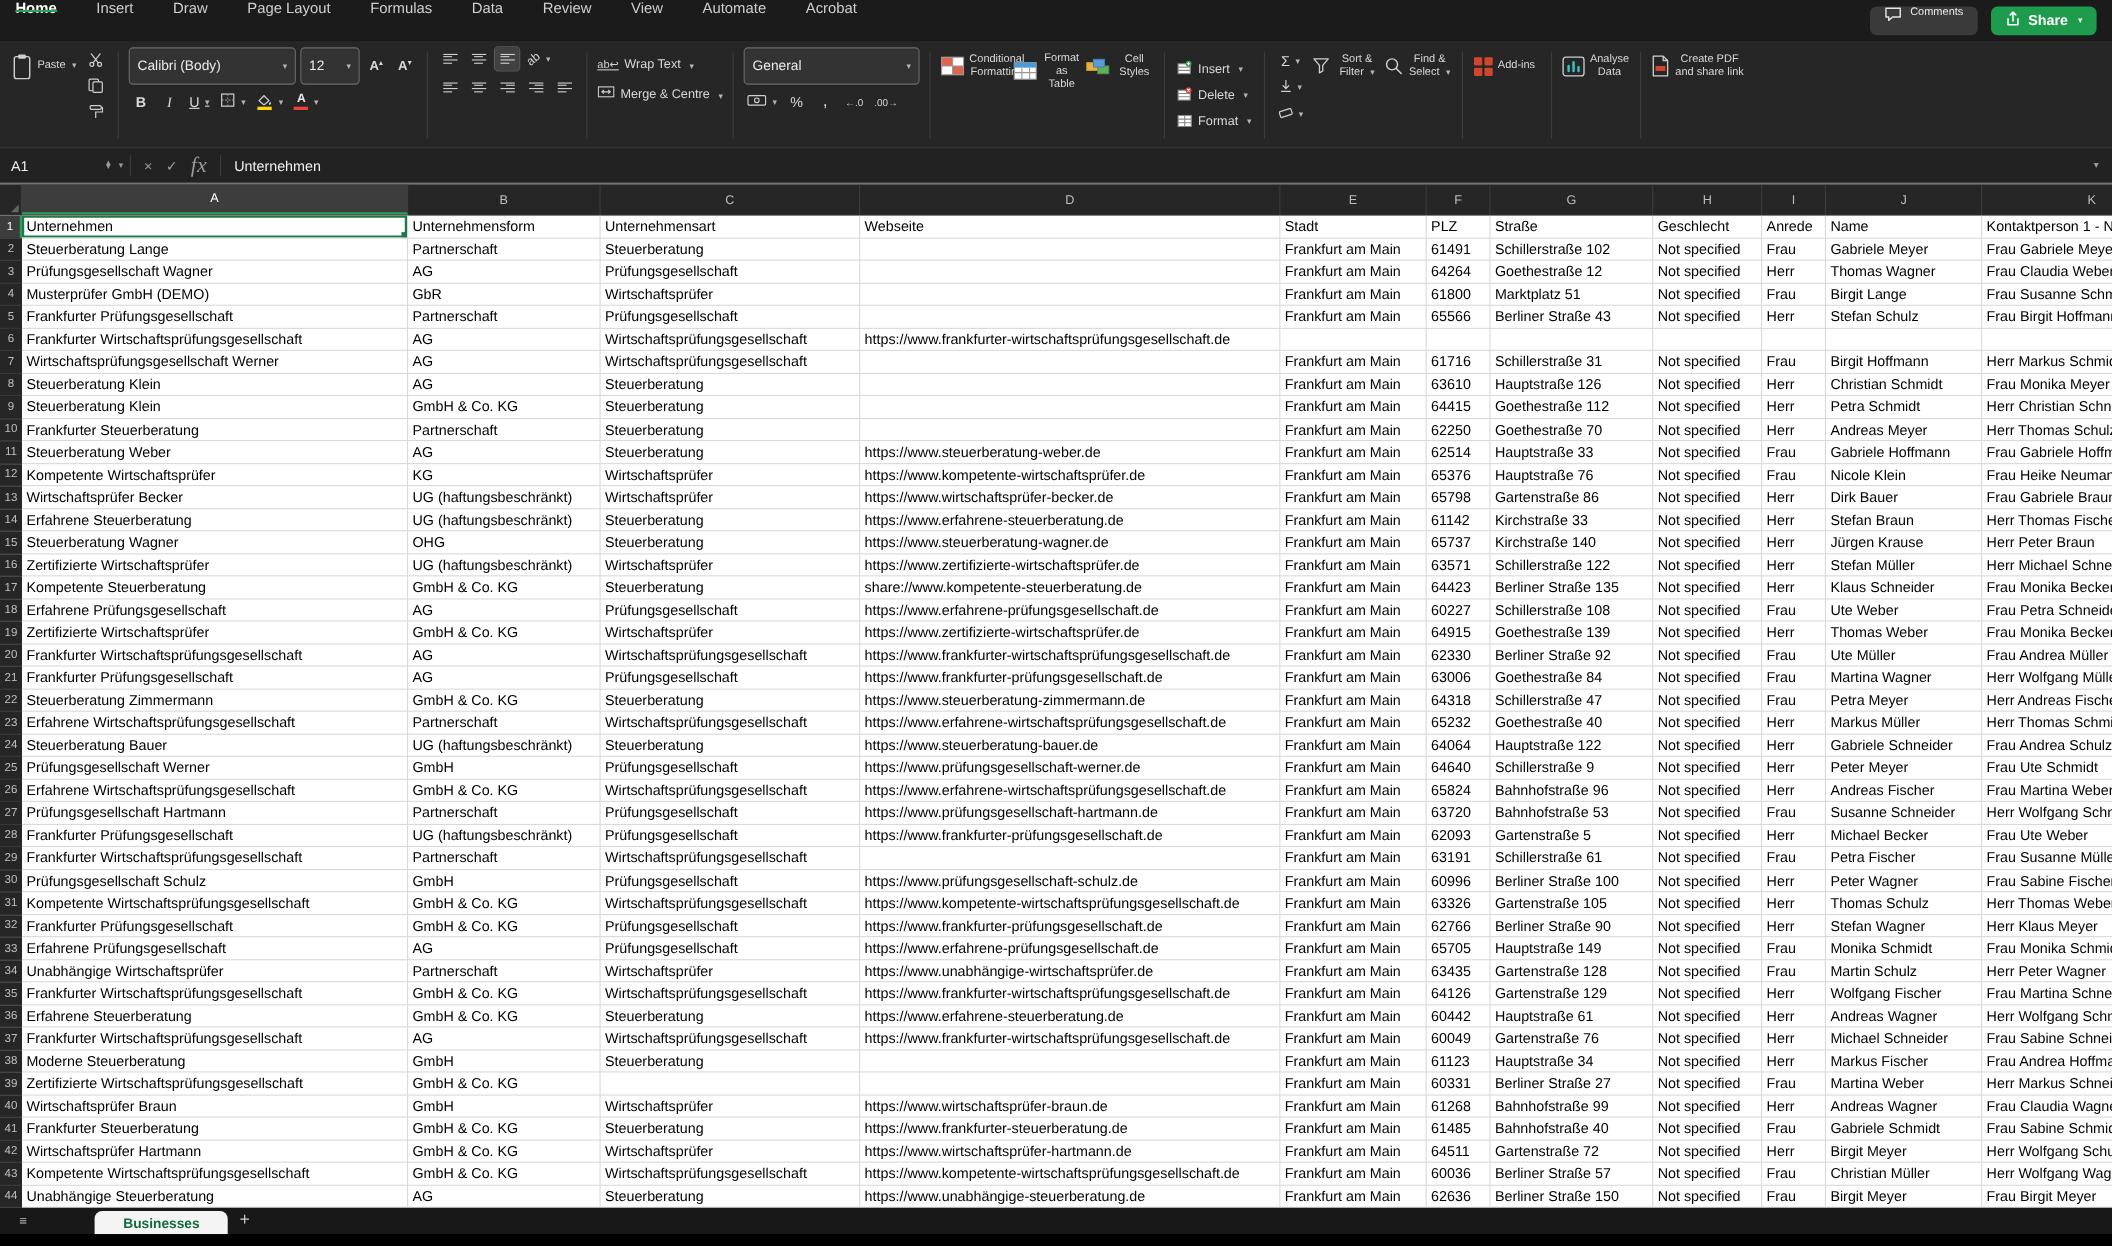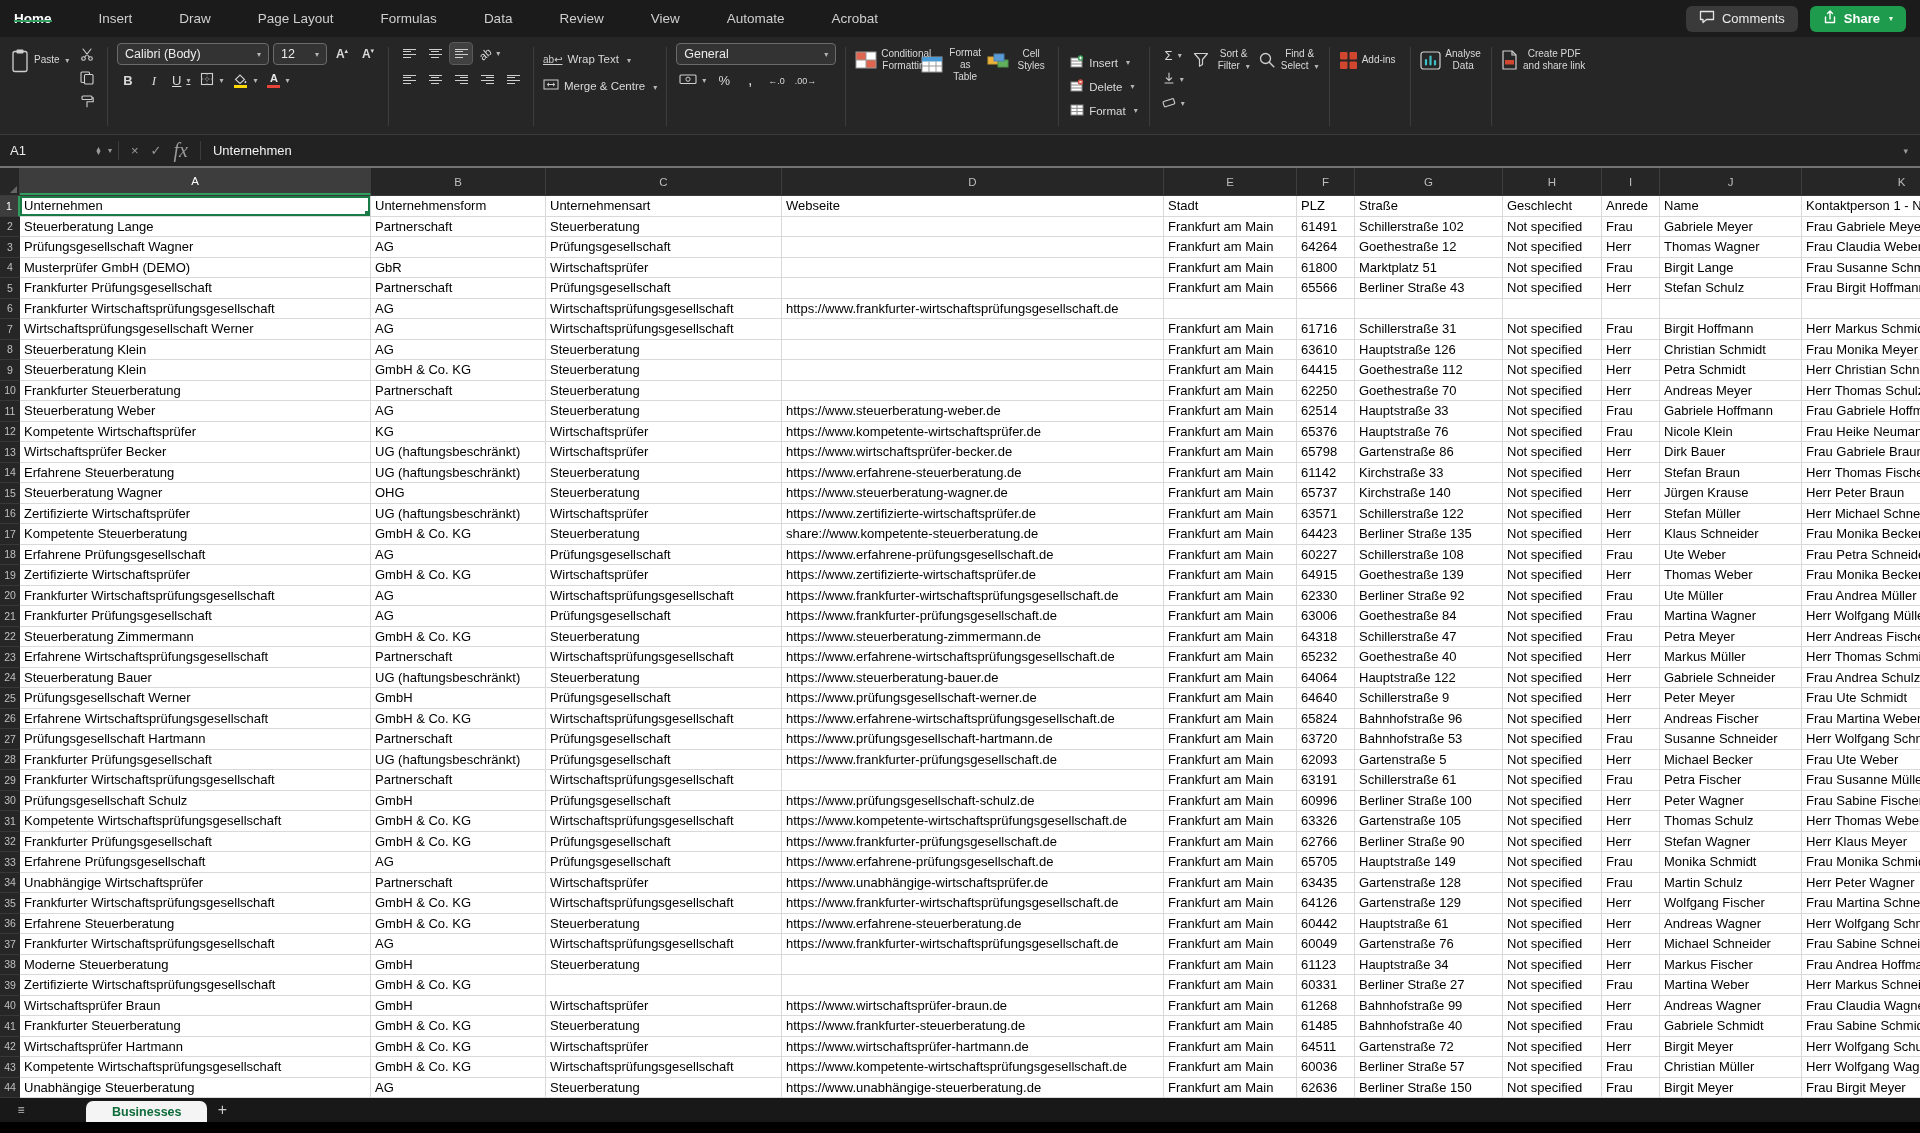--- a/index.html
+++ b/index.html
@@ -8,43 +8,43 @@
     --dark1:#1b1b1b; --dark2:#262626; --dark3:#2e2e2e;
     --ltext:#d9d9d9; --grid:#d9d9d9;
   }
   *{box-sizing:border-box}
   html,body{margin:0;padding:0;width:1920px;height:1133px;overflow:hidden;background:#000;
     font-family:"Liberation Sans","DejaVu Sans",sans-serif}
   .app{width:1920px;height:1133px;display:flex;flex-direction:column;background:#000}
 
   
   .menubar{height:37px;background:var(--dark1);display:flex;align-items:center;padding:0 14px;flex:none}
-  .mtabs{display:flex;align-items:center;height:100%;gap:47px}
+  .mtabs{display:flex;align-items:flex-start;height:100%;gap:36px}
   .mtab{display:flex;align-items:center;color:#cfcfcf;font-size:13.5px;position:relative;cursor:default}
   .mtab.active{color:#fff;font-weight:bold}
   .mtab.active::after{content:'';position:absolute;left:0;right:0;bottom:4px;height:2.5px;background:var(--hdr-underline)}
   .mb-right{margin-left:auto;display:flex;align-items:center;gap:12px}
-  .comments-btn{background:#3a3a3a;border-radius:6px;height:26px;display:flex;align-items:center;gap:7px;padding:0 13px;color:#ececec;font-size:13px}
+  .comments-btn{background:#3a3a3a;border-radius:6px;height:26px;display:flex;gap:7px;padding:0 13px;color:#ececec;font-size:10px}
   .share-btn{background:var(--share);border-radius:6px;height:26px;display:flex;align-items:center;gap:7px;padding:0 13px;color:#fff;font-size:13px;font-weight:600}
   .chev{font-size:8px;color:#b5b5b5;margin-left:3px}
   .chev-w{font-size:8px;color:#eaffea;margin-left:2px}
 
   
   .ribbon{height:98px;background:var(--dark2);border-bottom:1px solid #3a3a3a;display:flex;align-items:stretch;padding:4px 6px 2px 6px;flex:none;overflow:hidden}
   .vsep{width:1px;background:#3d3d3d;margin:6px 5px;flex:none}
   .rgroup{display:flex;flex-direction:column;padding:2px 4px;gap:5px;flex:none}
   .rgroup.hrow{flex-direction:row;align-items:flex-start;gap:4px}
   .rrow{display:flex;align-items:center;gap:4px}
   .bigbtn{width:62px;display:flex;flex-direction:row;align-items:center;gap:4px;padding-top:4px;cursor:default}
   .bigbtn .biglabel{font-size:10px;line-height:1.18;text-align:center;color:var(--ltext);white-space:normal;max-width:66px}
   .iconbox{height:26px;display:flex;align-items:center;justify-content:center}
   .tbtn{min-width:22px;height:21px;display:flex;align-items:center;justify-content:center;color:var(--ltext);font-size:13px;border-radius:3px;padding:0 3px;gap:2px}
   .tbtn.active{background:#414141;outline:1px solid #5a5a5a}
   .smallcol{display:flex;flex-direction:column;gap:3px;padding-top:2px}
-  .combo{background:#333;border:1px solid #6b6b6b;border-radius:4px;height:22px;display:flex;align-items:center;padding:4px 7px;font-size:12.5px;color:#ececec;gap:6px}
+  .combo{background:#333;border:1px solid #6b6b6b;border-radius:4px;height:22px;display:flex;align-items:center;padding:16px 7px;font-size:12.5px;color:#ececec;gap:6px}
   .combo .cval{flex:1;white-space:nowrap;overflow:hidden}
   .combo.fontname{width:152px}
   .combo.fontsize{width:54px}
   .combo.numfmt{width:160px}
   .afont{font-size:12px;font-weight:bold;color:var(--ltext)}
   .afont::after{font-size:7px;vertical-align:super}
   .grow-f::after{content:'▴'}
   .shrink-f::after{content:'▾'}
   .bold{font-weight:bold}
   .italic{font-style:italic;font-family:"Liberation Serif",serif}

